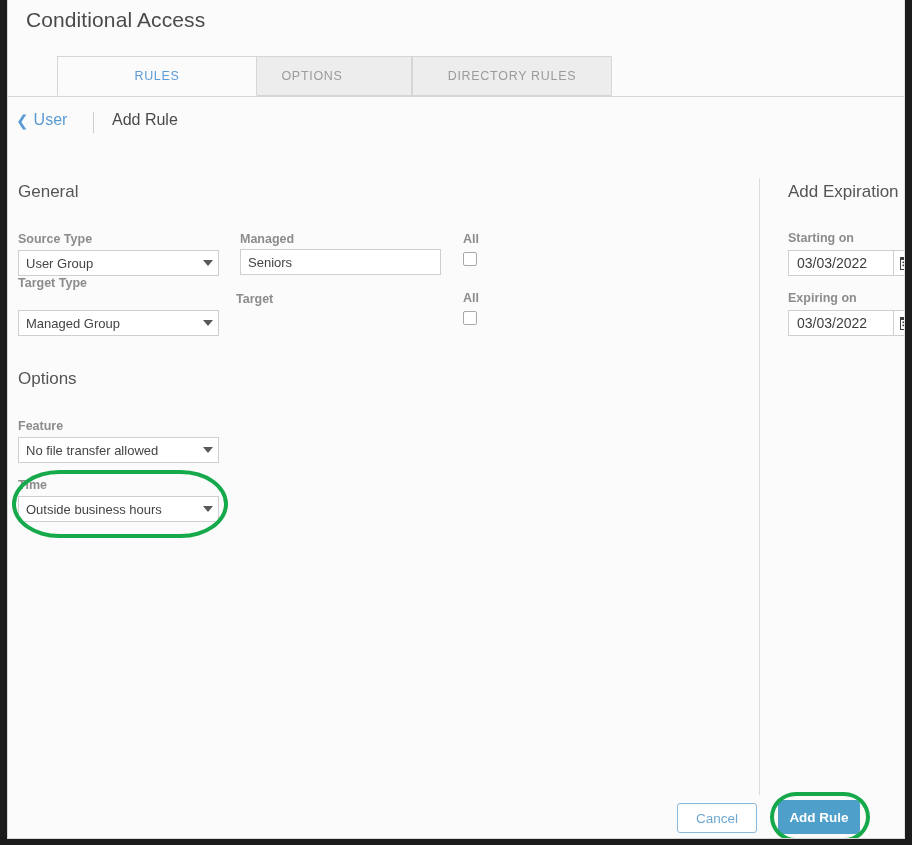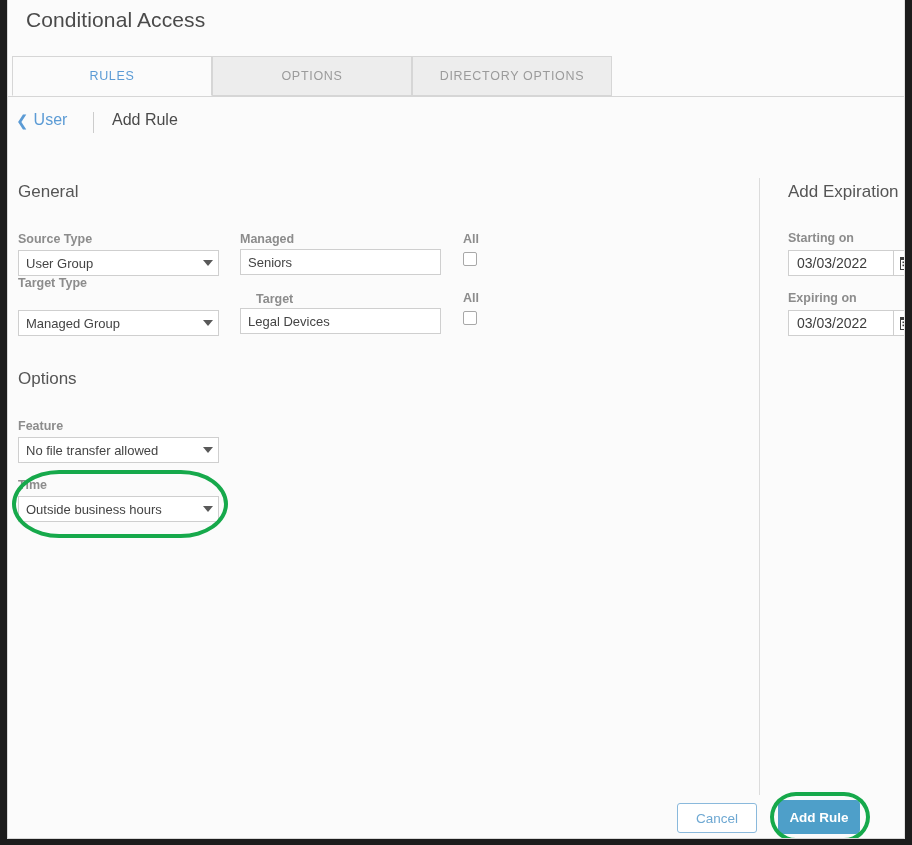--- a/index.html
+++ b/index.html
@@ -63,20 +63,21 @@
     background: #ededed;
     color: #9b9b9b;
     cursor: pointer;
     user-select: none;
   }
   .tab.active {
     background: #fbfbfb;
     color: #5b9bd5;
     border-bottom: 1px solid #fbfbfb;
     z-index: 3;
+    margin-left: 45px;
   }
   .tab-rules     { left: 4px;   width: 200px; }
   .tab-options   { left: 204px; width: 200px; }
   .tab-dirgroups { left: 404px; width: 200px; }
 
   
   .crumbbar {
     position: absolute;
     left: 0; top: 97px; right: 0; height: 58px;
   }
@@ -264,21 +265,21 @@
 <body>
 
 <div class="screen">
   <div class="app">
 
     <div class="page-title">Conditional Access</div>
 
     <div class="tabbar">
       <div class="tab tab-rules active">RULES</div>
       <div class="tab tab-options">OPTIONS</div>
-      <div class="tab tab-dirgroups">DIRECTORY OPTIONS</div>
+      <div class="tab tab-dirgroups">DIRECTORY RULES</div>
     </div>
 
     <div class="crumbbar">
       <div class="back-link">
         <span class="chev">❮</span>
         <span>User</span>
       </div>
       <div class="crumb-sep"></div>
       <div class="crumb-current">Add Rule</div>
     </div>
@@ -302,24 +303,21 @@
     <div class="cbox" style="left:455px; top:252px;"></div>
 
     <div class="flabel" style="left:10px; top:276px;">Target Type</div>
     <div class="ctrl" style="left:10px; top:310px; width:201px;">
       <span class="val">Managed Group</span>
       <span class="caret">
           <i></i>
         </span>
     </div>
 
-    <div class="flabel" style="left:248px; top:292px;">Target</div>
-    <div class="ctrl input" style="left:232px; top:308px; width:201px;" title="Target">
-      <span class="val">Legal Devices</span>
-    </div>
+    <div class="flabel" style="left:228px; top:292px;">Target</div>
 
     <div class="flabel" style="left:455px; top:291px;">All</div>
     <div class="cbox" style="left:455px; top:311px;"></div>
 
     <div class="sec-head sec-options">Options</div>
 
     <div class="flabel" style="left:10px; top:419px;">Feature</div>
     <div class="ctrl" style="left:10px; top:437px; width:201px;">
       <span class="val">No file transfer allowed</span>
       <span class="caret">

